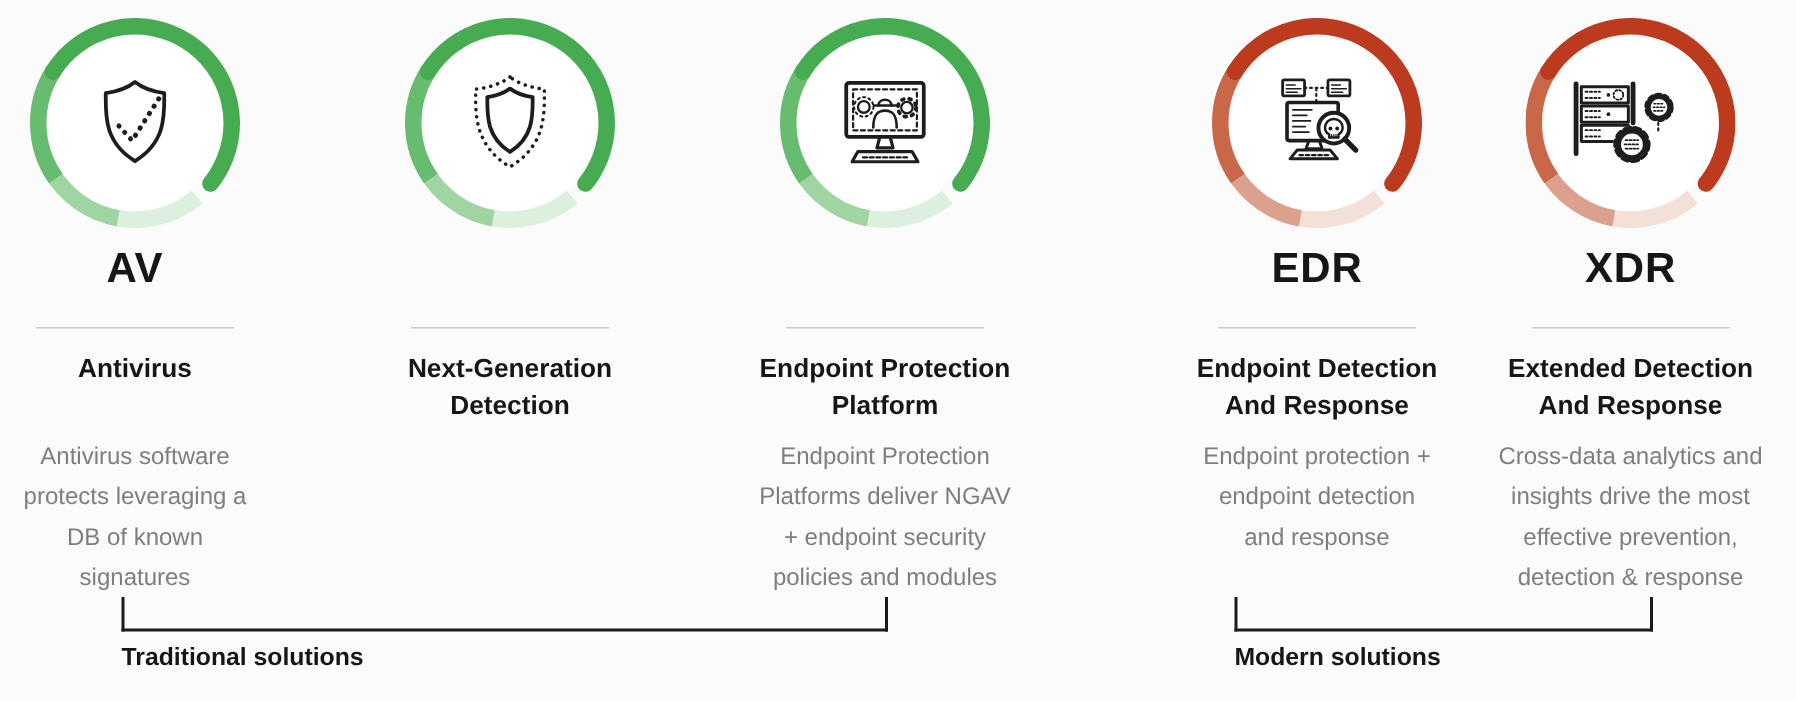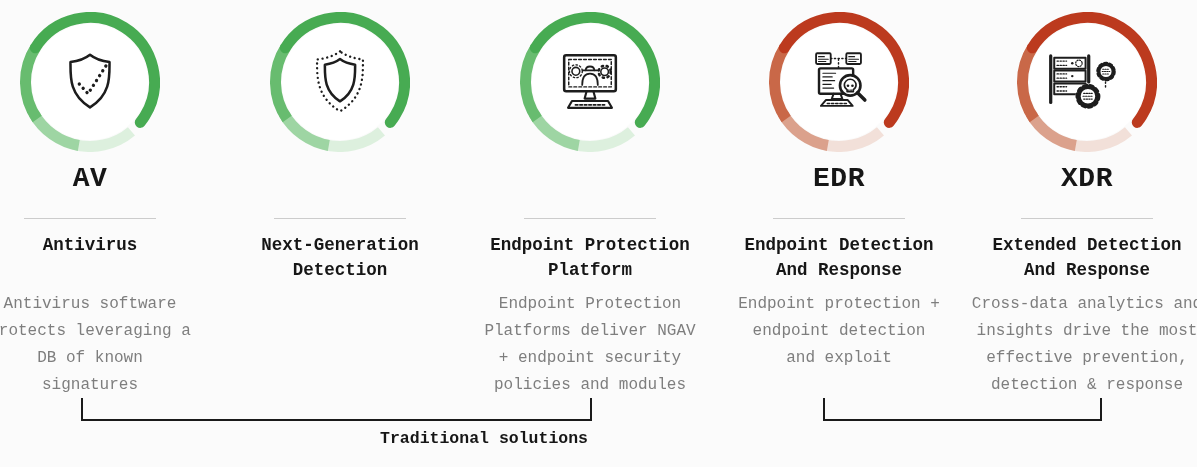--- a/index.html
+++ b/index.html
@@ -3,21 +3,21 @@
 <meta charset="utf-8">
 <style>
   :root{
     --green:#47ab52; --green-mid:#68bc6f; --green-light:#9ed5a3; --green-faint:#ddf0de;
     --red:#bc3a1e; --red-mid:#c96848; --red-light:#dba18c; --red-faint:#f2e0d9;
     --heading:#161616; --description:#7e7e7e; --divider:#cccccc; --bracket:#1a1a1a;
   }
   html,body{margin:0;padding:0;background:#fbfbfb;}
   #page{
     position:relative;width:1197px;height:467px;background:#fbfbfb;
-    font-family:Liberation Mono, monospace;overflow:hidden;border-radius:21px;
+    font-family:Liberation Sans, sans-serif;overflow:hidden;border-radius:21px;
   }
   .col{position:absolute;top:0;width:240px;height:467px;}
   .ring{position:absolute;top:12px;left:50%;transform:translateX(-50%);width:140px;height:140px;}
   .ring-svg{display:block;}
   .seg{fill:none;stroke-width:11;}
   .theme-green .seg-main{stroke:var(--green);}
   .theme-green .seg-c{stroke:var(--green-mid);}
   .theme-green .seg-b{stroke:var(--green-light);}
   .theme-green .seg-a{stroke:var(--green-faint);}
   .theme-red .seg-main{stroke:var(--red);}
@@ -31,21 +31,21 @@
     font-size:28px;font-weight:700;letter-spacing:.5px;color:var(--heading);}
   .divider{position:absolute;top:218px;left:50%;transform:translateX(-50%);
     width:132px;height:1px;background:var(--divider);}
   .title{position:absolute;top:233px;left:-8px;right:-8px;text-align:center;
     font-size:17.5px;line-height:25px;font-weight:700;color:var(--heading);white-space:pre-line;}
   .desc{position:absolute;top:291px;left:-12px;right:-12px;text-align:center;
     font-size:16px;line-height:27px;color:var(--description);white-space:pre-line;}
   .bracket{position:absolute;top:398px;height:21px;
     border-left:2px solid var(--bracket);border-right:2px solid var(--bracket);
     border-bottom:2px solid var(--bracket);}
-  .bracket-label{position:absolute;top:429px;text-align:right;
+  .bracket-label{position:absolute;top:429px;text-align:left;
     font-size:16.5px;font-weight:700;color:var(--heading);}
 </style>
 </head>
 <body>
 
 <div id="page">
 
   <div class="col" style="left:-30px">
     <div class="ring theme-green">
       <svg class="ring-svg" viewBox="0 0 140 140" width="140" height="140">
@@ -126,21 +126,21 @@
     </div>
     <div class="divider"></div>
     <div class="title">Endpoint Protection
 Platform</div>
     <div class="desc">Endpoint Protection
 Platforms deliver NGAV
 + endpoint security
 policies and modules</div>
   </div>
 
-  <div class="col" style="left:719px">
+  <div class="col" style="left:758px">
     <div class="ring theme-red">
       <svg class="ring-svg" viewBox="0 0 140 140" width="140" height="140">
         <circle cx="70" cy="70" r="58" fill="#ffffff"></circle>
         <circle class="seg seg-a" cx="70" cy="70" r="64.5" transform="rotate(50 70 70)" stroke-dasharray="62 405"></circle>
         <circle class="seg seg-b" cx="70" cy="70" r="64.5" transform="rotate(100 70 70)" stroke-dasharray="57 405"></circle>
         <circle class="seg seg-c" cx="70" cy="70" r="64.5" transform="rotate(145 70 70)" stroke-dasharray="76 405"></circle>
         <circle class="seg seg-main" cx="70" cy="70" r="64.5" transform="rotate(212 70 70)" stroke-dasharray="210 405" stroke-linecap="round"></circle>
       </svg>
       <span class="icon">
         <svg viewBox="0 0 80 80" width="78" height="78">
@@ -164,21 +164,21 @@
           </g>
         </svg>
       </span>
     </div>
     <div class="acronym">EDR</div>
     <div class="divider"></div>
     <div class="title">Endpoint Detection
 And Response</div>
     <div class="desc">Endpoint protection +
 endpoint detection
-and exploit</div>
+and response</div>
   </div>
 
   <div class="col" style="left:967px">
     <div class="ring theme-red">
       <svg class="ring-svg" viewBox="0 0 140 140" width="140" height="140">
         <circle cx="70" cy="70" r="58" fill="#ffffff"></circle>
         <circle class="seg seg-a" cx="70" cy="70" r="64.5" transform="rotate(50 70 70)" stroke-dasharray="62 405"></circle>
         <circle class="seg seg-b" cx="70" cy="70" r="64.5" transform="rotate(100 70 70)" stroke-dasharray="57 405"></circle>
         <circle class="seg seg-c" cx="70" cy="70" r="64.5" transform="rotate(145 70 70)" stroke-dasharray="76 405"></circle>
         <circle class="seg seg-main" cx="70" cy="70" r="64.5" transform="rotate(212 70 70)" stroke-dasharray="210 405" stroke-linecap="round"></circle>
@@ -217,14 +217,15 @@
     <div class="desc">Cross-data analytics and
 insights drive the most
 effective prevention,
 detection &amp; response</div>
   </div>
 
   <div class="bracket" style="left:81px;width:507px"></div>
   <div class="bracket-label" style="left:81px;width:507px">Traditional solutions</div>
 
   <div class="bracket" style="left:823px;width:275px"></div>
+  <div class="bracket-label" style="left:823px;width:275px">Modern solutions</div>
 
 </div>
 
 </body></html>

